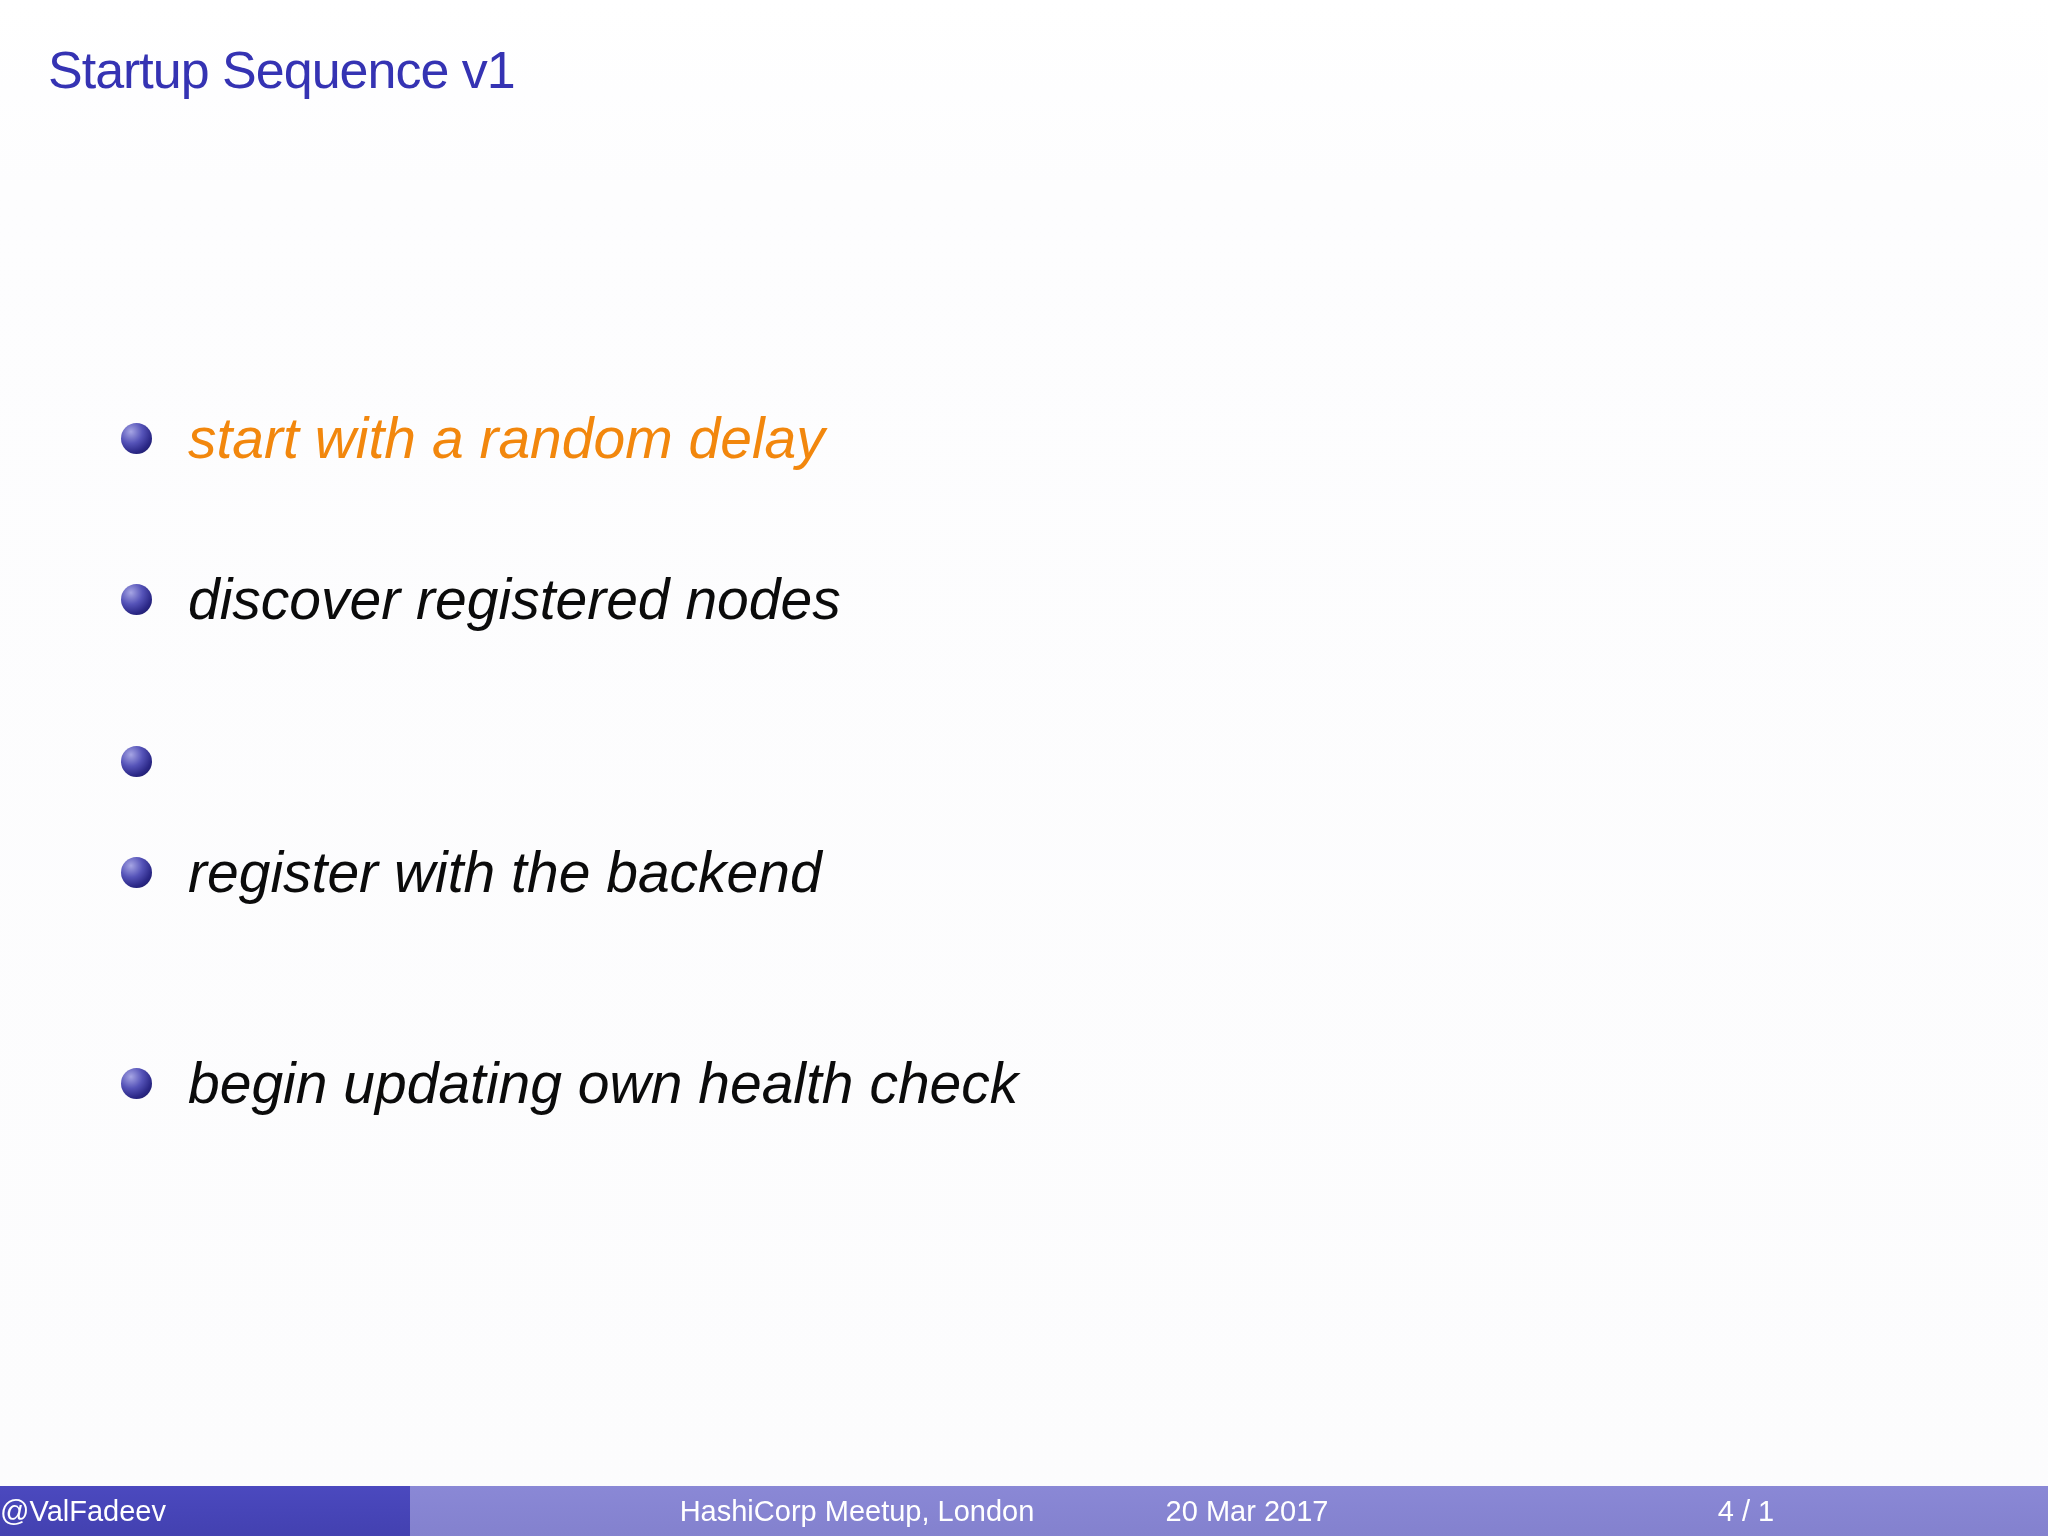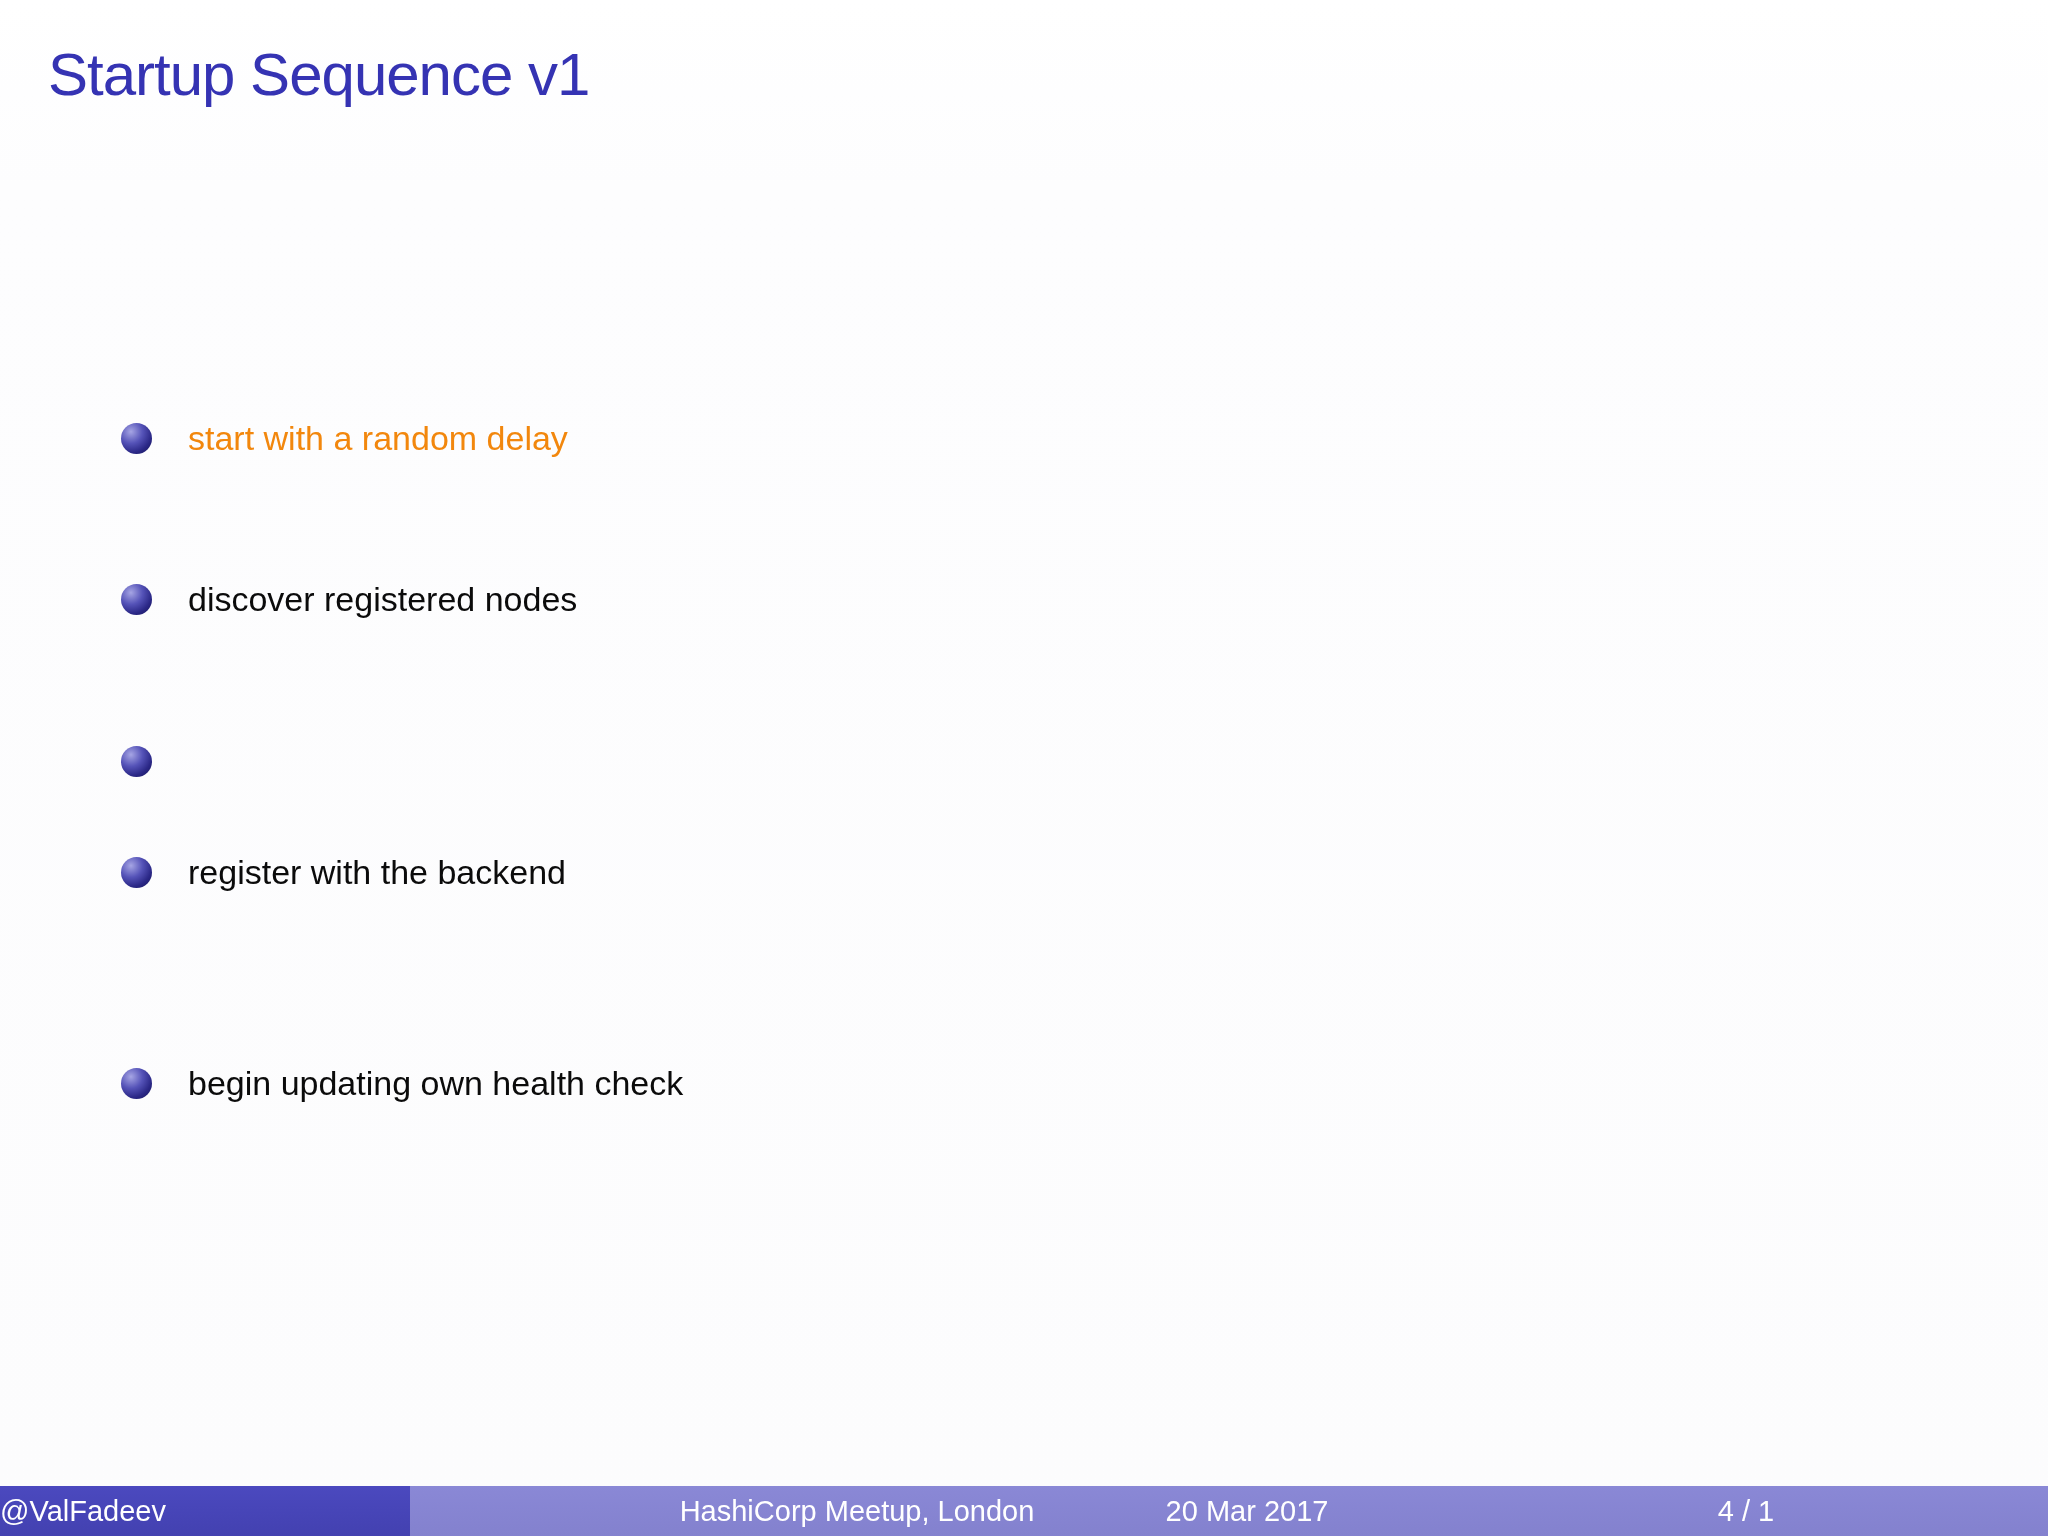--- a/index.html
+++ b/index.html
@@ -12,21 +12,21 @@
     position: relative;
     width: 2048px;
     height: 1536px;
     background: linear-gradient(180deg, #ffffff 0%, #fdfdfe 12%, #fcfcfd 100%);
     overflow: hidden;
   }
   .slide-title {
     position: absolute;
     left: 48px;
     top: 40px;
-    font-size: 60px;
+    font-size: 52px;
     font-weight: 400;
     letter-spacing: -1px;
     color: #3533B3;
     white-space: nowrap;
   }
   .bullet-list {
     position: absolute;
     left: 0;
     top: 0;
     width: 100%;
@@ -42,23 +42,24 @@
   }
   .list-item .ball {
     width: 31px;
     height: 31px;
     border-radius: 50%;
     margin-right: 36px;
     background: radial-gradient(circle at 32% 28%, #a6a5e4 0%, #5553b8 38%, #2b2887 68%, #131153 100%);
     flex: 0 0 auto;
   }
   .list-item .label {
-    font-size: 34px;
+    font-size: 57px;
     color: #0b0b0b;
     letter-spacing: 0px;
+    font-style: italic;
   }
   .list-item .label.alert {
     color: #F2870D;
   }
   .item-0 { top: 405px; }
   .item-1 { top: 566px; }
   .item-2 { top: 728px; }
   .item-3 { top: 839px; }
   .item-4 { top: 1050px; }
 

